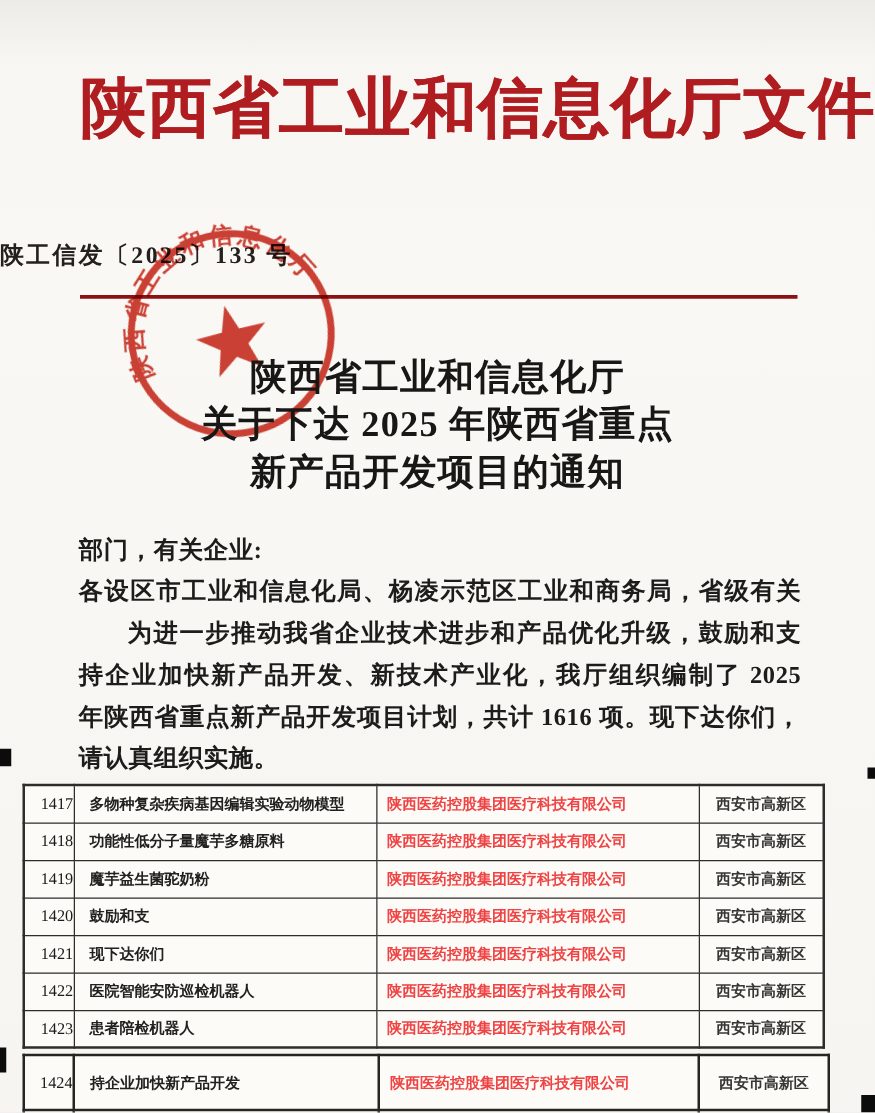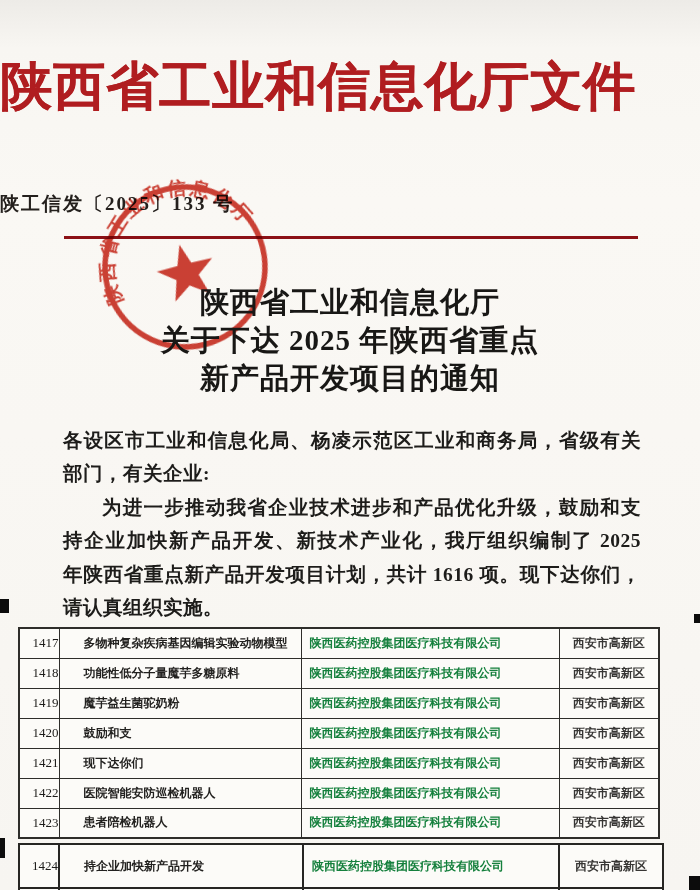--- a/index.html
+++ b/index.html
@@ -10,21 +10,21 @@
     position: relative;
     overflow: hidden;
   }
   .page {
     position: absolute; inset: 0;
     background: linear-gradient(180deg, #edebe7 0px, #f8f6f2 48px, #faf8f4 200px, #f7f5f1 100%);
   }
   
   .header-title {
     position: absolute; top: 52px; left: 0; width: 700px;
-    text-align: left;
+    text-align: right;
     font-size: 52px; font-weight: 900; letter-spacing: 1px;
     color: #b01d20;
     text-shadow: 0.5px 0 0 #b01d20;
   }
   .doc-number {
     position: absolute; top: 191px; left: 0; width: 700px;
     font-size: 19px; font-weight: 700; color: #24201d;
     letter-spacing: 2px;
   }
   .red-rule {
@@ -60,22 +60,22 @@
   
   table { border-collapse: collapse; table-layout: fixed; position: absolute; background: #fcfbf8; }
   .t1 { top: 627px; left: 18px; width: 640px; }
   .t2 { top: 843px; left: 18px; width: 644px; }
   .t1, .t1 td { border: 1.6px solid #2e2d2a; }
   .t2, .t2 td { border: 2px solid #262522; }
   .t1 { border-width: 2px; }
   td { height: 30px; overflow: hidden; white-space: nowrap; }
   .t2 td { height: 44px; }
   td.c-no   { width: 40px;  text-align: right; font-size: 13px; font-weight: 400; color: #1c1b19; }
-  td.c-prod { width: 242px; padding-left: 24px;  font-size: 12px; font-weight: 700; color: #22211f; }
-  td.c-comp { width: 258px; padding-left: 8px;  font-size: 12px; font-weight: 700; color: #15803d; }
+  td.c-prod { width: 242px; padding-left: 12px;  font-size: 12px; font-weight: 700; color: #22211f; }
+  td.c-comp { width: 258px; padding-left: 8px;  font-size: 12px; font-weight: 700; color: #ef4444; }
   td.c-dist { width: 100px; text-align: center; font-size: 12px; font-weight: 700; color: #373634; }
   .t2 td.c-prod { width: 244px; }
   .t2 td.c-comp { width: 256px; }
   .t2 td.c-dist { width: 104px; }
   tr.partial td { height: 11px; border-bottom: none; }
   
   .mark { position: absolute; background: #0c0c0c; }
   .mark-left-top    { left: 0; top: 599px;  width: 9px;  height: 14px; }
   .mark-left-mid    { left: 0; top: 838px;  width: 5px;  height: 20px; }
   .mark-right-top   { left: 694px; top: 614px; width: 6px; height: 9px; }
@@ -103,22 +103,22 @@
     </svg>
   </div>
 
   <div class="title-block">
     <div>陕西省工业和信息化厅</div>
     <div>关于下达 2025 年陕西省重点</div>
     <div>新产品开发项目的通知</div>
   </div>
 
   <div class="body-text">
+    <div class="bline">部门，有关企业:</div>
     <div class="bline fill">各设区市工业和信息化局、杨凌示范区工业和商务局，省级有关</div>
-    <div class="bline">部门，有关企业:</div>
     <div class="bline fill indent">为进一步推动我省企业技术进步和产品优化升级，鼓励和支</div>
     <div class="bline fill">持企业加快新产品开发、新技术产业化，我厅组织编制了 2025</div>
     <div class="bline fill">年陕西省重点新产品开发项目计划，共计 1616 项。现下达你们，</div>
     <div class="bline">请认真组织实施。</div>
   </div>
 
   <table class="t1">
     <tbody>
       <tr>
         <td class="c-no">1417</td>

